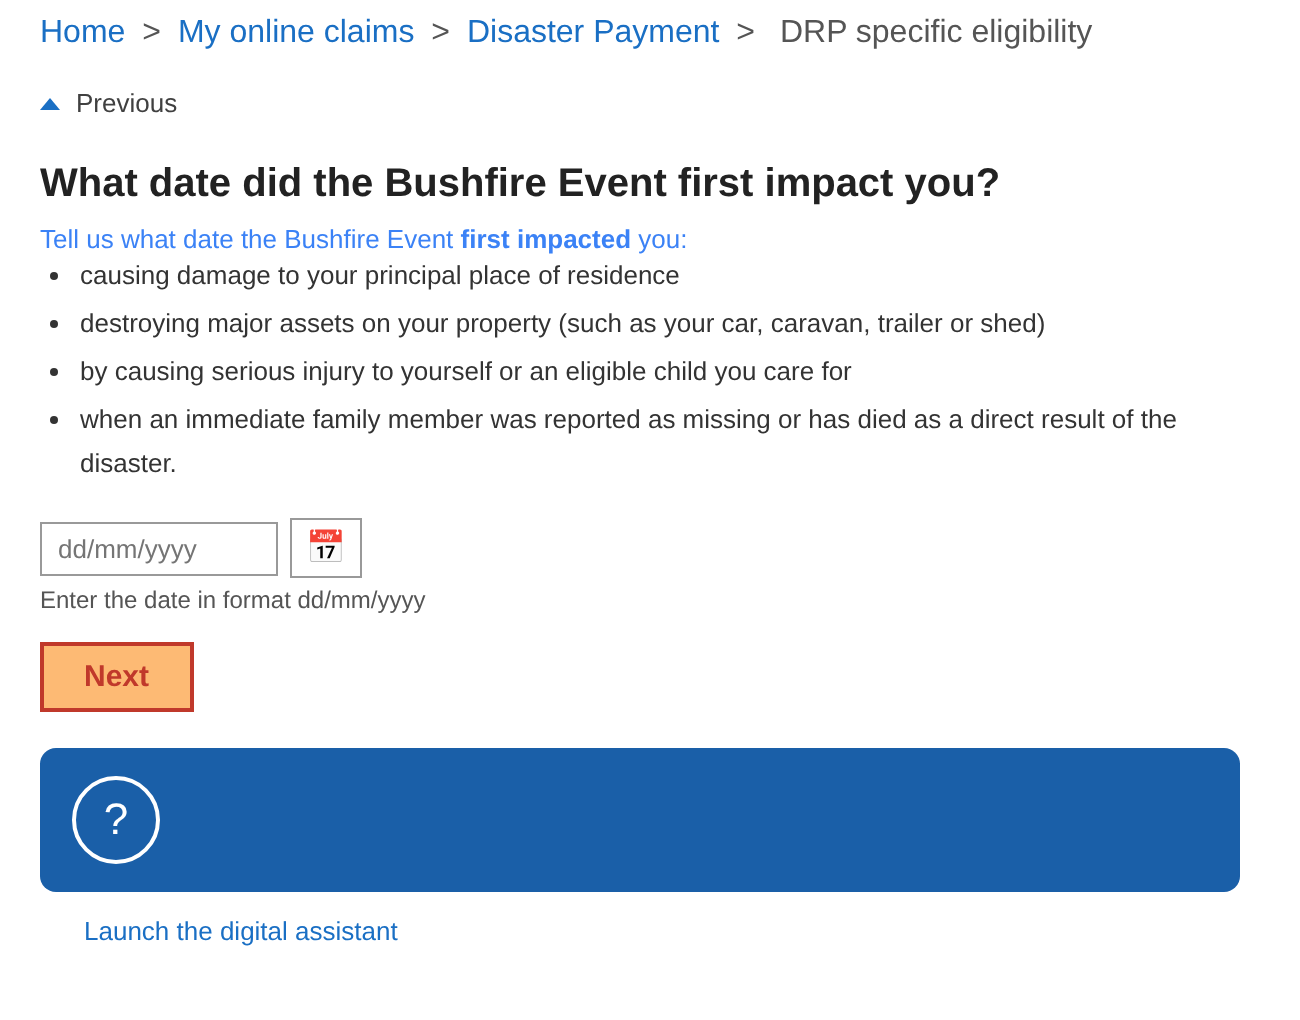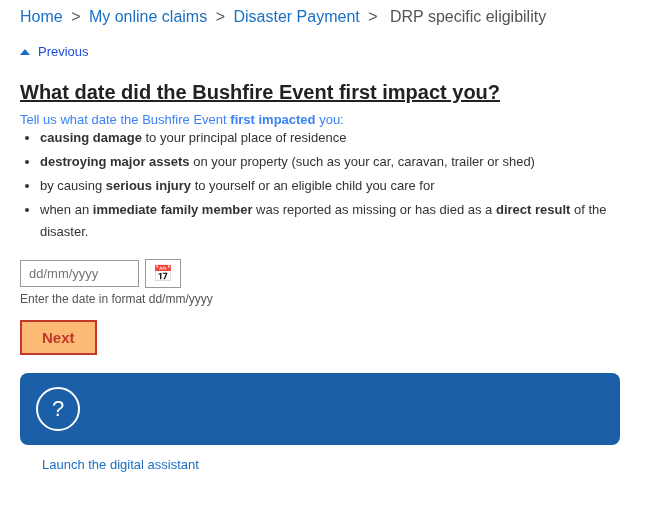--- a/index.html
+++ b/index.html
@@ -24,53 +24,52 @@
     }
     .breadcrumb span {
       color: #555;
       margin: 0 4px;
     }
 
     .previous-link {
       display: flex;
       align-items: center;
       padding: 10px 20px 6px 20px;
-      color: #1d4ed8;
+      color: #404040;
       font-size: 13px;
       cursor: pointer;
       text-decoration: none;
       gap: 4px;
     }
 
     .main-content {
       padding: 16px 20px 20px 20px;
     }
 
     .page-title {
       font-size: 20px;
       font-weight: bold;
       color: #222;
       margin-bottom: 8px;
-      text-decoration: underline;
     }
 
     .subtitle {
       font-size: 13px;
       color: #3b82f6;
     }
     .subtitle strong { font-weight: bold; }
 
     .bullet-list {
       margin-left: 20px;
       margin-bottom: 16px;
       font-size: 13px;
       line-height: 1.7;
     }
     .bullet-list li { margin-bottom: 2px; }
-    .bullet-list li strong { font-weight: bold; }
+    .bullet-list li strong { font-weight: normal; }
 
     .date-input-row {
       display: flex;
       align-items: center;
       gap: 6px;
       margin-bottom: 4px;
     }
 
     .date-input {
       border: 1px solid #999;

